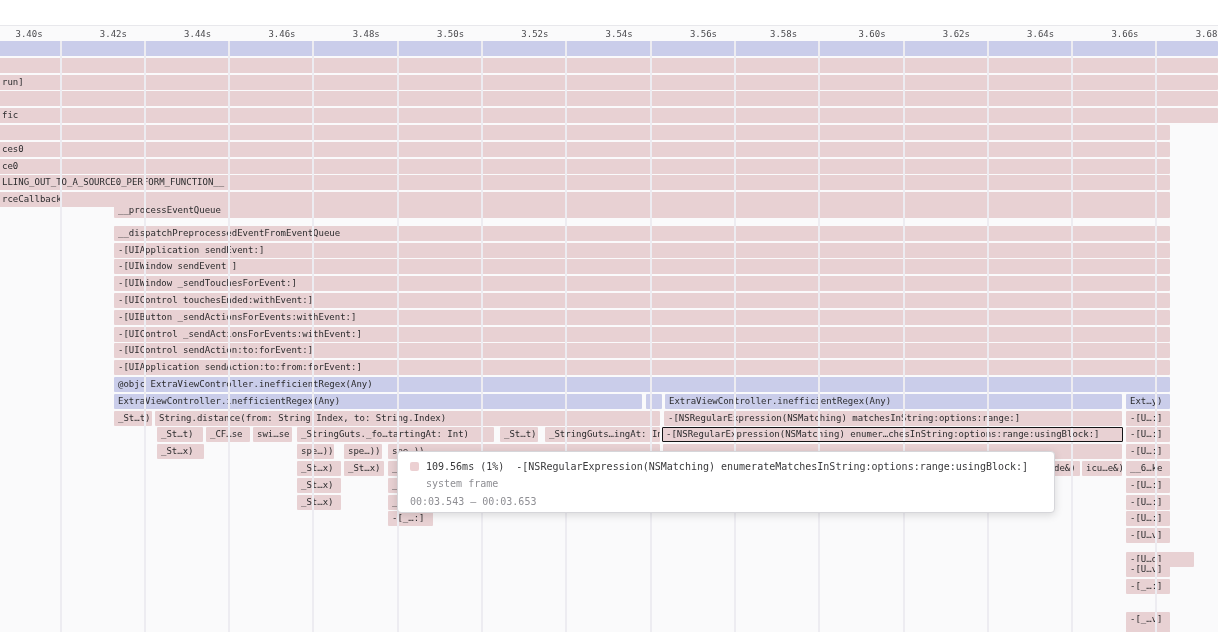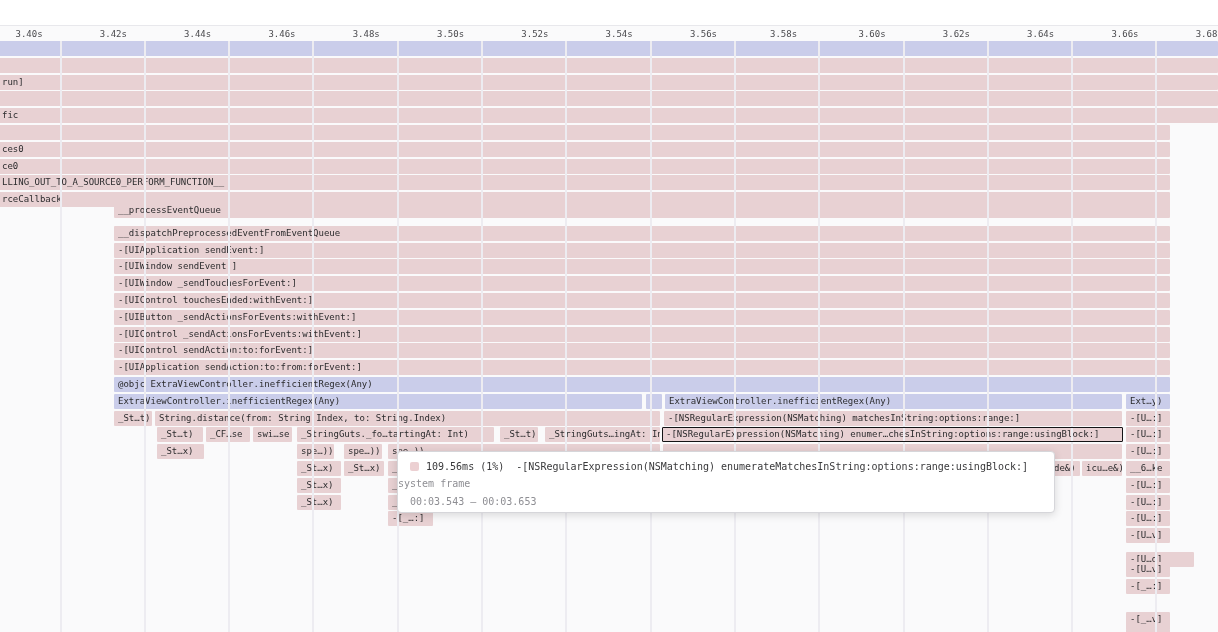--- a/index.html
+++ b/index.html
@@ -26,21 +26,21 @@
   .bleed{padding-left:12px;}
   .sel-outline{position:absolute;box-sizing:border-box;border:1.5px solid #141416;z-index:4;border-radius:1px;background:transparent;}
   #tooltip{
     position:absolute;left:397px;top:451px;width:656px;height:60px;
     background:#ffffff;border:1px solid #d6d6da;border-radius:4px;
     box-shadow:0 2px 8px rgba(0,0,0,0.14);z-index:10;
     font-size:10px;
   }
   #tooltip .tt-line1{position:absolute;left:12px;top:7px;height:14px;display:flex;align-items:center;color:#39393b;white-space:pre;}
   #tooltip .swatch{display:inline-block;width:9px;height:9px;border-radius:2px;background:#ecd0d2;margin-right:7px;}
-  #tooltip .tt-line2{position:absolute;left:0;top:26px;color:#8e8e93;white-space:pre;text-align:right;}
+  #tooltip .tt-line2{position:absolute;left:28px;top:26px;color:#8e8e93;white-space:pre;text-align:right;}
   #tooltip .tt-line3{position:absolute;left:12px;top:44px;color:#8e8e93;white-space:pre;}
 </style>
 </head>
 <body>
 
 <div id="stage">
   <div id="axis-strip"></div>
   <div id="axis-labels">
       <div class="axis-label" style="left: 15.5px;">3.40s</div>
       <div class="axis-label" style="left: 99.8px;">3.42s</div>

